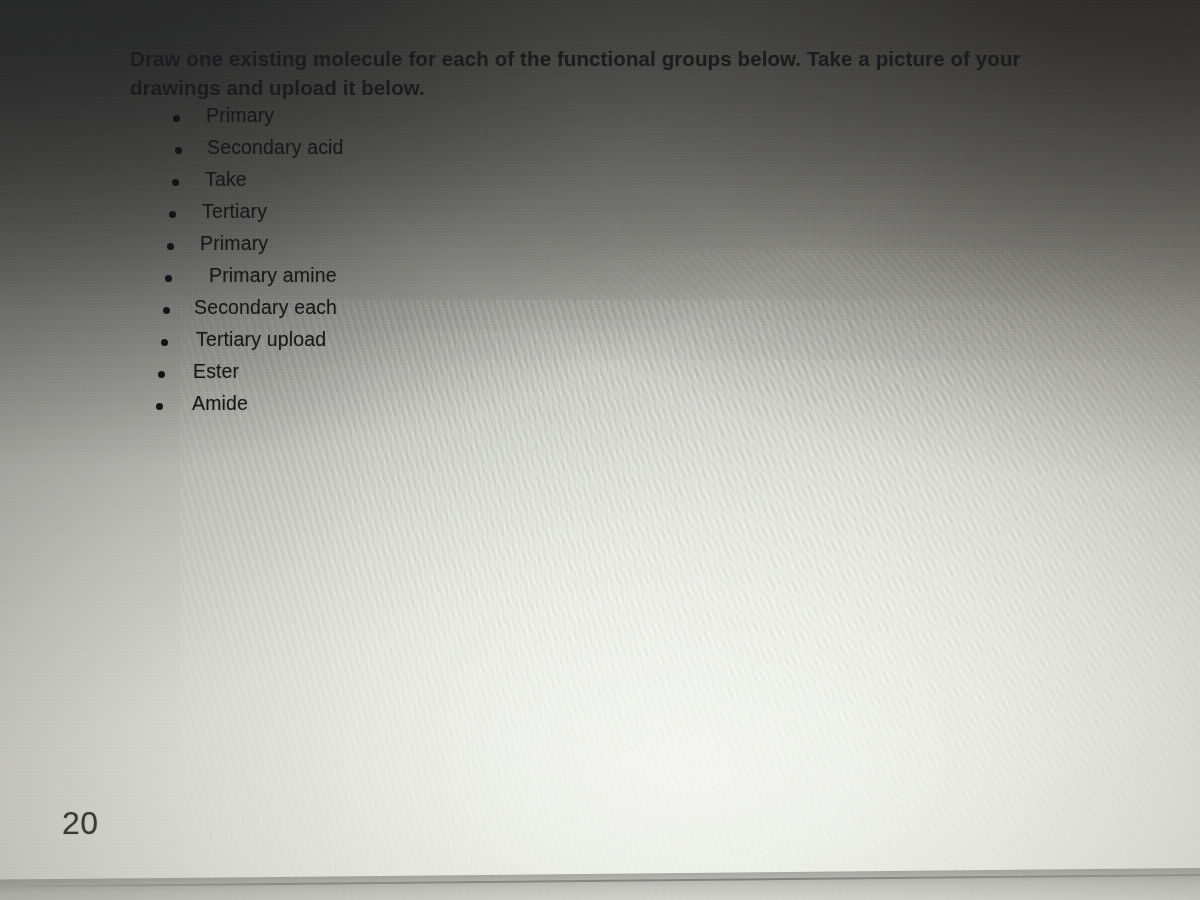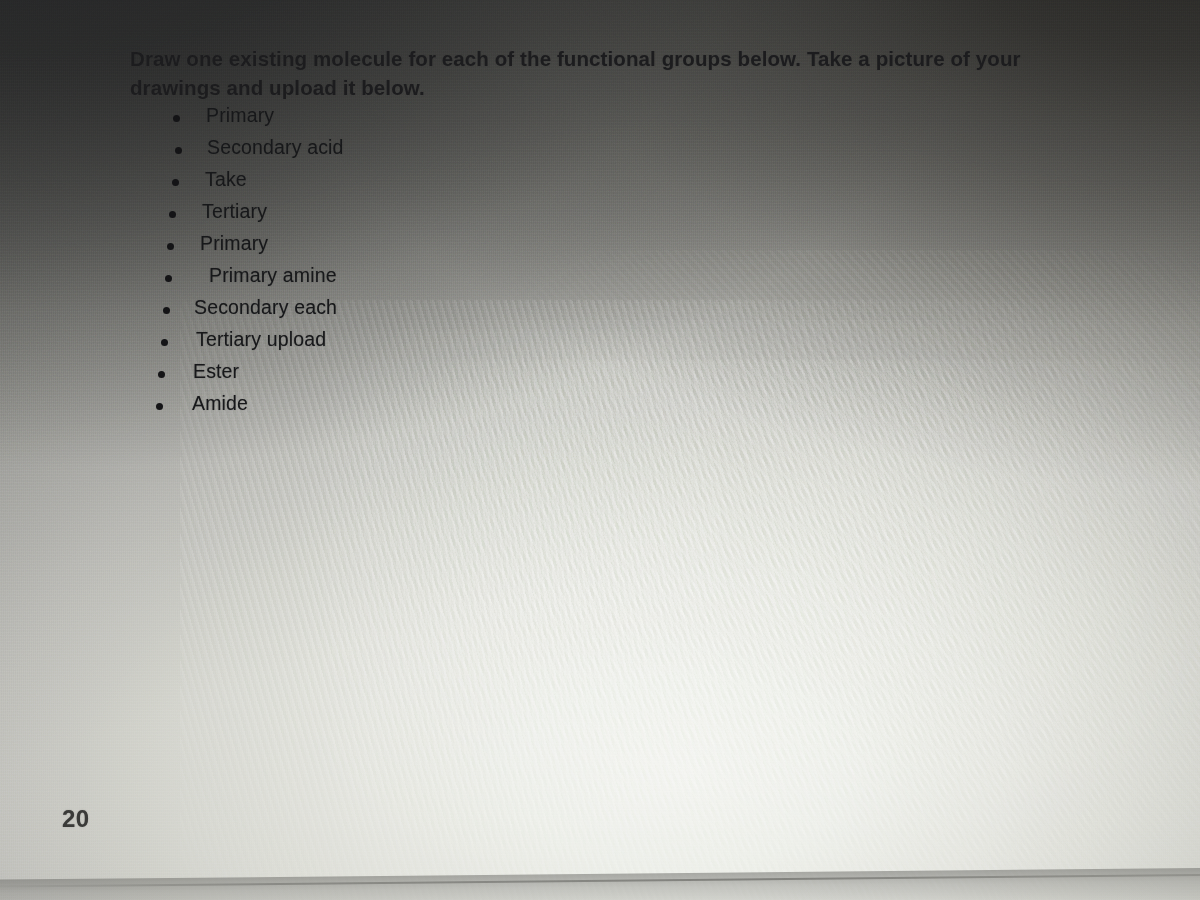--- a/index.html
+++ b/index.html
@@ -267,22 +267,22 @@
   .bullet-label {
     position: absolute;
     top: 0;
     white-space: nowrap;
   }
 
   .page-number {
     position: absolute;
     left: 62px;
     top: 805px;
-    font-size: 24px;
-    font-weight: 700;
+    font-size: 32px;
+    font-weight: 400;
     color: #3a3a38;
     letter-spacing: .4px;
     text-shadow: 0 0 1.2px rgba(90,90,88,.5);
     filter: blur(.3px);
   }
 </style>
 </head>
 <body>
 
 <div id="photo">

